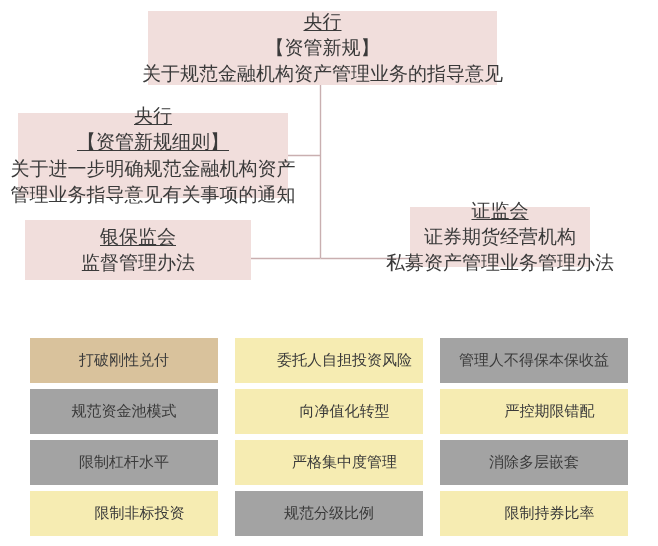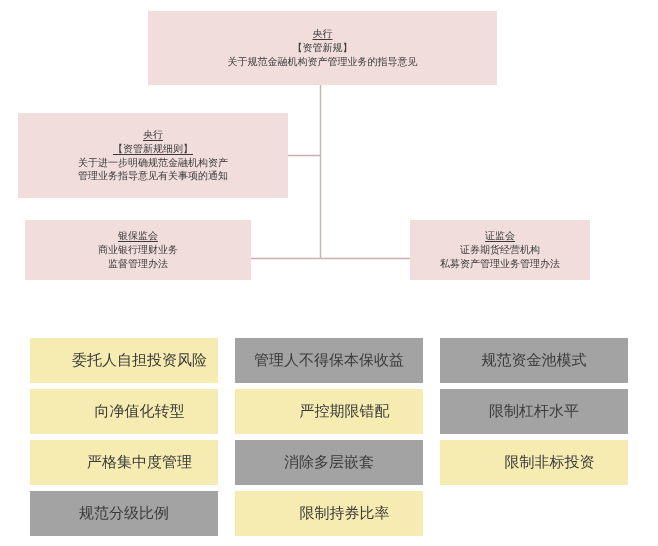--- a/index.html
+++ b/index.html
@@ -35,33 +35,33 @@
   .node {
     position: absolute;
     background: #f1dedc;
     box-sizing: border-box;
     display: flex;
     flex-direction: column;
     align-items: center;
     justify-content: center;
     text-align: center;
     line-height: 1.38;
-    font-size: 10px;
+    font-size: 19px;
     z-index: 2;
   }
   .node .ttl {
     text-decoration: underline;
     text-underline-offset: 2px;
   }
   .node .line { white-space: nowrap; }
 
   #node-top        { left: 148px; top: 11px;  width: 349px; height: 74px; }
   #node-detail     { left: 18px;  top: 113px; width: 270px; height: 85px; }
   #node-cbirc      { left: 25px;  top: 220px; width: 226px; height: 60px; }
-  #node-csrc       { left: 410px; top: 220px; width: 180px; height: 60px; }
+  #node-csrc       { left: 410px; top: 207px; width: 180px; height: 60px; }
 
   
   #measures {
     position: absolute;
     left: 30px;
     top: 338px;
     width: 598px;
     display: grid;
     grid-template-columns: repeat(3, 188px);
     grid-auto-rows: 45px;
@@ -104,33 +104,33 @@
 
   <div class="node" id="node-detail">
     <div class="line ttl">央行</div>
     <div class="line ttl">【资管新规细则】</div>
     <div class="line">关于进一步明确规范金融机构资产</div>
     <div class="line">管理业务指导意见有关事项的通知</div>
   </div>
 
   <div class="node" id="node-cbirc">
     <div class="line ttl">银保监会</div>
-    <div class="line">商业银行理财业务</div>
     <div class="line">监督管理办法</div>
   </div>
 
   <div class="node" id="node-csrc">
     <div class="line ttl">证监会</div>
     <div class="line">证券期货经营机构</div>
     <div class="line">私募资产管理业务管理办法</div>
   </div>
 
 </div>
 
 <div id="measures">
+    <div class="cell shade-dark">打破刚性兑付</div>
     <div class="cell shade-light">委托人自担投资风险</div>
     <div class="cell shade-mid">管理人不得保本保收益</div>
     <div class="cell shade-mid">规范资金池模式</div>
     <div class="cell shade-light">向净值化转型</div>
     <div class="cell shade-light">严控期限错配</div>
     <div class="cell shade-mid">限制杠杆水平</div>
     <div class="cell shade-light">严格集中度管理</div>
     <div class="cell shade-mid">消除多层嵌套</div>
     <div class="cell shade-light">限制非标投资</div>
     <div class="cell shade-mid">规范分级比例</div>

